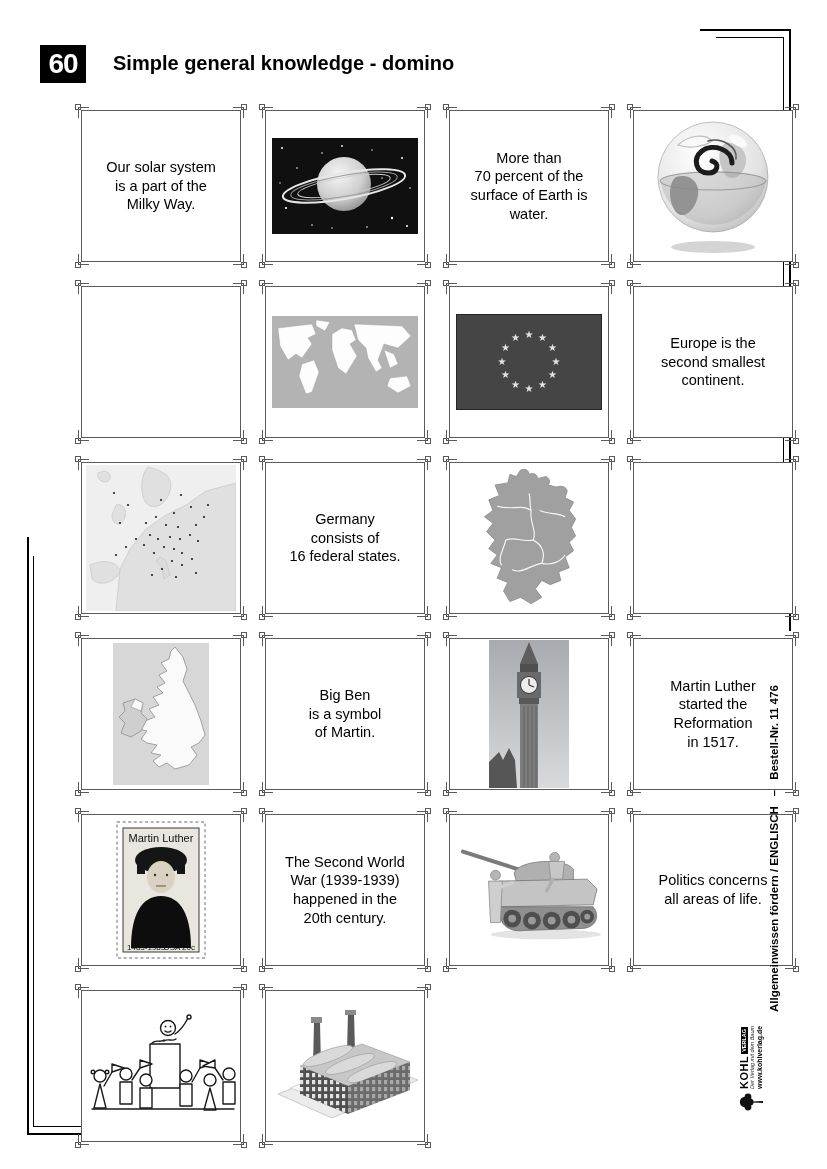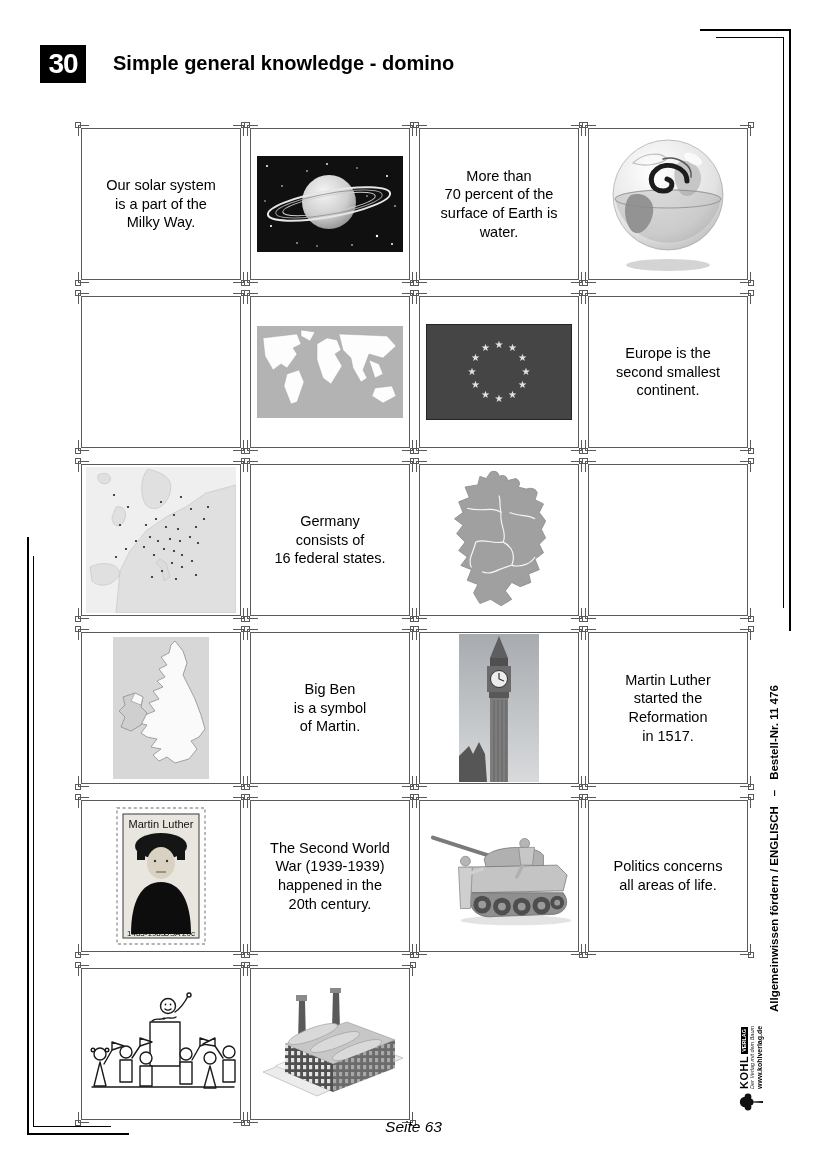--- a/index.html
+++ b/index.html
@@ -10,22 +10,22 @@
   .num-badge{width:46px;height:38px;background:#000;color:#fff;font-size:28px;font-weight:bold;
              display:flex;align-items:center;justify-content:center;letter-spacing:-1px;}
   .page-title{font-size:20px;font-weight:bold;margin:12px;}
   
   .deco{position:absolute;}
   .deco-tr-outer{top:29px;left:700px;width:89px;height:600px;border-top:2px solid #000;border-right:2px solid #000;}
   .deco-tr-inner{top:37px;left:716px;width:67px;height:570px;border-top:1.5px solid #000;border-right:1.5px solid #000;}
   .deco-bl-outer{top:537px;left:27px;width:100px;height:596px;border-left:2px solid #000;border-bottom:2px solid #000;}
   .deco-bl-inner{top:556px;left:33px;width:77px;height:570px;border-left:1.5px solid #000;border-bottom:1.5px solid #000;}
   
-  .grid{position:absolute;left:81px;top:128px;width:668px;display:grid;
-        grid-template-columns:repeat(4,160px);grid-auto-rows:152px;column-gap:9px;row-gap:16px;}
+  .grid{position:absolute;left:81px;top:110px;width:668px;display:grid;
+        grid-template-columns:repeat(4,160px);grid-auto-rows:152px;column-gap:9px;row-gap:16px;gap:24px;}
   .card{position:relative;border:1px solid #5a5a5a;background:#fff;
         display:flex;align-items:center;justify-content:center;text-align:center;}
   .card-text{font-size:14.5px;line-height:1.28;white-space:pre-line;padding:2px 4px;}
   .card-img{display:flex;align-items:center;justify-content:center;width:100%;height:100%;}
   .card-img svg{display:block;}
   .card-img text{font-family:"Liberation Sans",sans-serif;}
   
   .corn{position:absolute;width:13px;height:13px;pointer-events:none;}
   .corn::before,.corn::after{content:"";position:absolute;}
   .corn::before{width:4px;height:4px;border:1px solid #5a5a5a;background:#fff;}
@@ -59,21 +59,21 @@
 <body>
 
 <div class="page">
 
   <div class="deco deco-tr-outer"></div>
   <div class="deco deco-tr-inner"></div>
   <div class="deco deco-bl-outer"></div>
   <div class="deco deco-bl-inner"></div>
 
   <div class="hdr">
-    <div class="num-badge">30</div>
+    <div class="num-badge">60</div>
     <h1 class="page-title">Simple general knowledge - domino</h1>
   </div>
 
   <div class="grid" id="card-grid">
       <div class="card">
         <i class="corn tl"></i>
         <i class="corn tr"></i>
         <i class="corn bl"></i>
         <i class="corn br"></i>
         <div class="card-text">Our solar system
@@ -535,14 +535,13 @@
     <div class="kohl-texts">
       <div class="kohl-row">
         <span class="kohl-name">KOHL</span>
         <span class="kohl-verlag">VERLAG</span>
       </div>
       <span class="kohl-tagline">Der Verlag mit dem Baum</span>
       <span class="kohl-site">www.kohlverlag.de</span>
     </div>
   </div>
 
-  <div class="footer">Seite 63</div>
 </div>
 
 </body></html>

